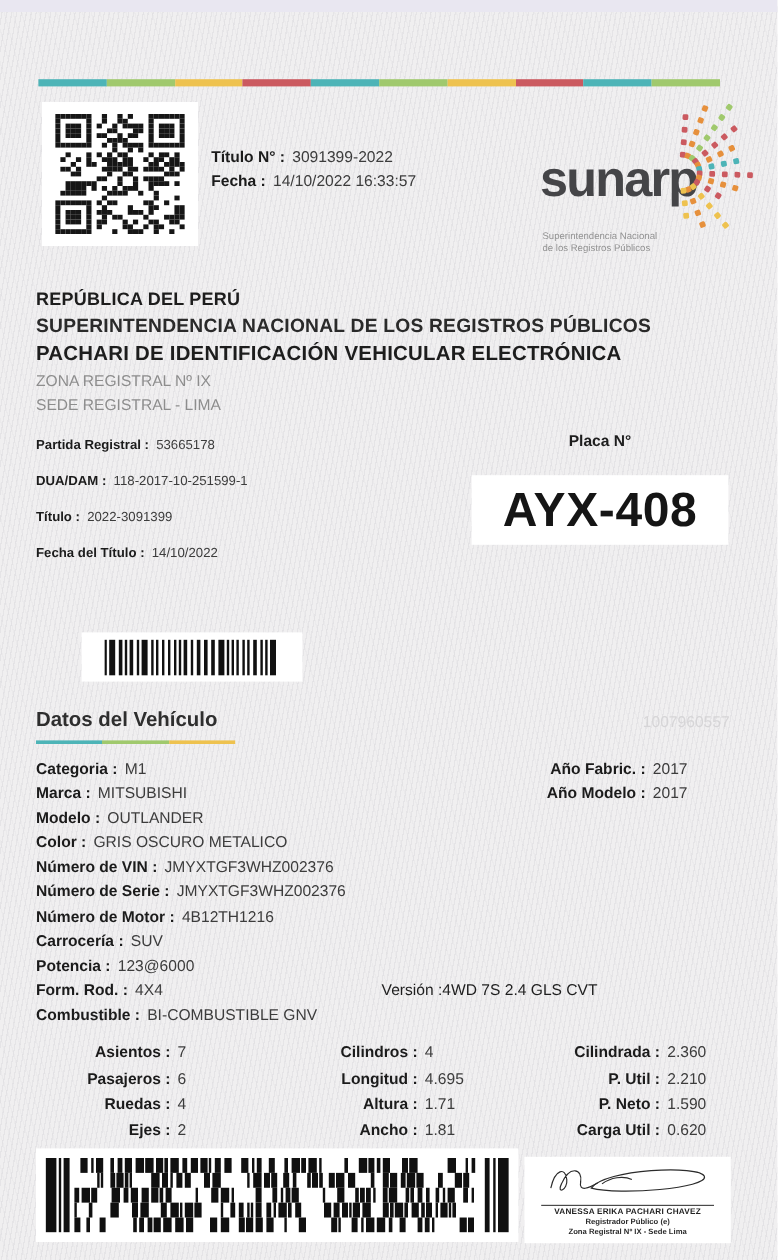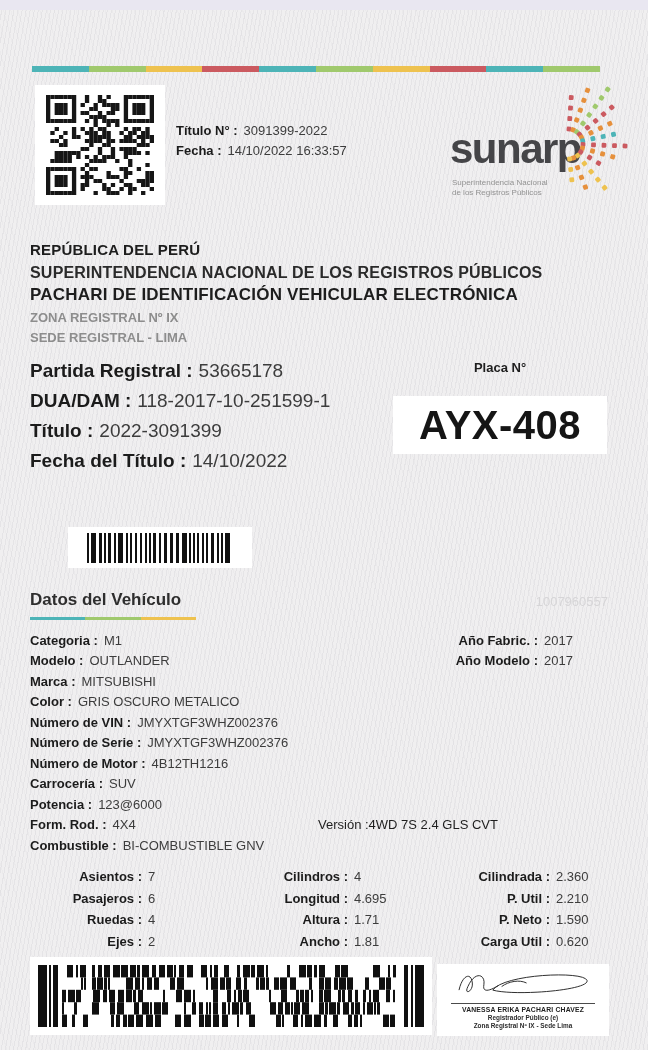--- a/index.html
+++ b/index.html
@@ -16,33 +16,33 @@
   .color-stripe span{flex:1;height:100%;}
 
   
   .qr-box{position:absolute;left:35px;top:85px;width:130px;height:120px;background:#fff;}
   .qr-box svg{position:absolute;left:11px;top:10px;width:108px;height:100px;fill:#161616;}
   .verify-block{position:absolute;left:176px;top:121px;font-size:13px;line-height:20px;color:#222;}
   .verify-line .f-label{font-weight:400;}
   .verify-line .f-value{margin-left:4px;}
   .logo{position:absolute;left:448px;top:88px;width:196px;height:120px;}
   .logo-word{position:absolute;left:2px;top:40px;font-size:42px;font-weight:800;color:#454548;letter-spacing:-1.5px;line-height:1;}
-  .logo-tagline{position:absolute;left:4px;top:90px;font-size:8px;line-height:10px;color:#929292;}
+  .logo-tagline{position:absolute;left:4px;top:104px;font-size:8px;line-height:10px;color:#929292;}
   .starburst{position:absolute;left:112px;top:-16px;width:92px;height:136px;}
 
   
   .title-block{position:absolute;left:30px;top:241px;width:588px;}
   .tb-country{font-size:15px;font-weight:800;color:#1d1d1d;letter-spacing:.2px;}
   .tb-org{font-size:16px;font-weight:800;color:#2a2a2a;margin-top:6px;letter-spacing:.2px;}
   .tb-title{font-size:17px;font-weight:800;color:#1d1d1d;margin-top:3px;letter-spacing:.2px;}
-  .tb-zona,.tb-sede{font-size:13px;color:#8d8d8d;margin-top:5px;font-weight:700;}
+  .tb-zona,.tb-sede{font-size:13px;color:#8d8d8d;margin-top:5px;font-weight:400;}
 
   
   .reg-fields{position:absolute;left:30px;top:356px;}
-  .reg-fields .field-row{height:30px;display:flex;align-items:center;font-size:19px;}
+  .reg-fields .field-row{height:30px;display:flex;align-items:center;font-size:11px;}
   .field-row .f-label{font-weight:800;color:#1b1b1b;}
   .field-row .f-value{margin-left:6px;color:#3c3c3c;}
   .placa-label{position:absolute;left:393px;top:360px;width:214px;text-align:center;font-size:13px;font-weight:800;}
   .placa-box{position:absolute;left:393px;top:396px;width:214px;height:58px;background:#fff;display:flex;align-items:center;justify-content:center;}
   .placa-value{font-size:40px;font-weight:800;color:#151515;letter-spacing:.5px;}
 
   
   .barcode1-box{position:absolute;left:68px;top:527px;width:184px;height:41px;background:#fff;display:flex;align-items:center;justify-content:center;}
   .barcode1-box svg{width:146px;height:30px;fill:#111;}
 
@@ -530,26 +530,26 @@
     <div class="watermark">1007960557</div>
   </div>
 
   <div class="fields">
     <div id="main-fields">
         <div class="field-row">
           <span class="f-label">Categoria :</span>
           <span class="f-value">M1</span>
         </div>
         <div class="field-row">
+          <span class="f-label">Marca :</span>
+          <span class="f-value">MITSUBISHI</span>
+        </div>
+        <div class="field-row">
           <span class="f-label">Modelo :</span>
           <span class="f-value">OUTLANDER</span>
-        </div>
-        <div class="field-row">
-          <span class="f-label">Marca :</span>
-          <span class="f-value">MITSUBISHI</span>
         </div>
         <div class="field-row">
           <span class="f-label">Color :</span>
           <span class="f-value">GRIS OSCURO METALICO</span>
         </div>
         <div class="field-row">
           <span class="f-label">Número de VIN :</span>
           <span class="f-value">JMYXTGF3WHZ002376</span>
         </div>
         <div class="field-row">

